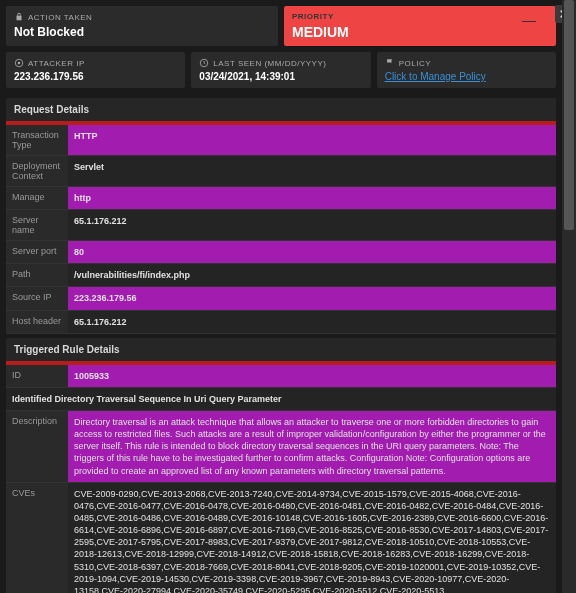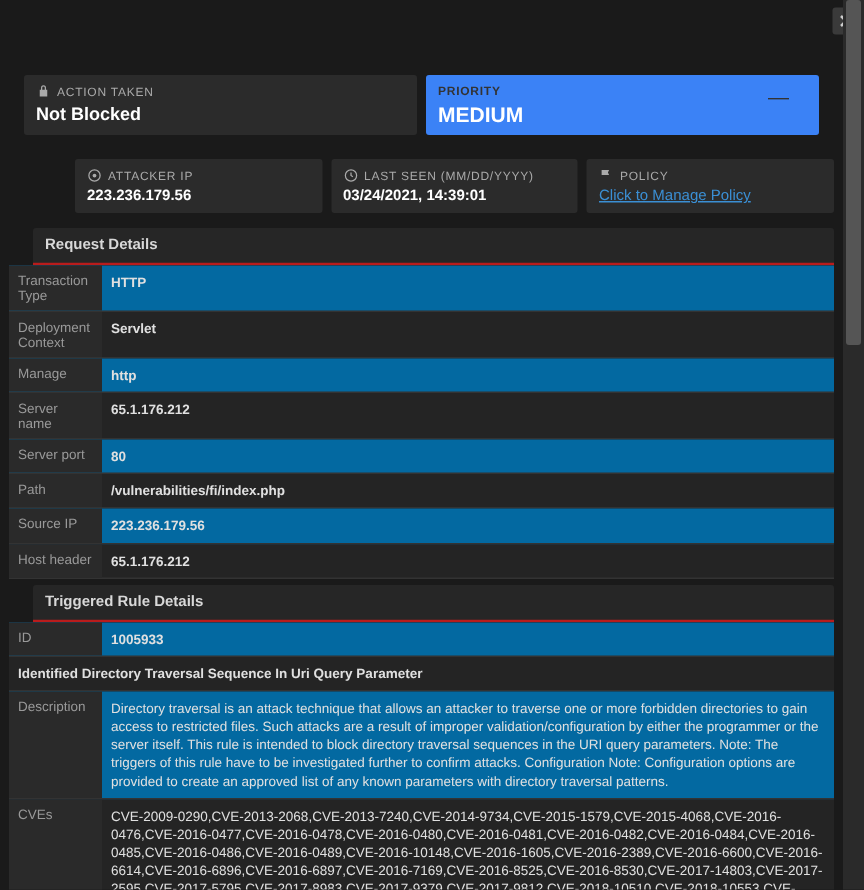--- a/index.html
+++ b/index.html
@@ -11,34 +11,34 @@
     width: 576px;
     height: 593px;
     overflow: hidden;
     position: relative;
   }
   .scroll-area { position:absolute; top:0; left:0; right:14px; bottom:0; overflow:hidden; background:#1a1a1a; }
   .closebar { position:absolute; top:5px; right:3px; width:18px; height:18px; background:#3a3a3a; border-radius:2px; display:flex; align-items:center; justify-content:center; cursor:pointer; }
   .closebar svg { width:10px; height:10px; stroke:#ccc; stroke-width:2; }
   .scrollbar { position:absolute; top:0; right:0; width:14px; height:100%; background:#2a2a2a; }
   .scrollbar .thumb { position:absolute; top:0; left:2px; width:10px; height:230px; background:#555; border-radius:2px; }
-  .top-row { display:flex; gap:6px; padding:16px;margin-top:34px; }
+  .top-row { display:flex; gap:6px; padding:6px; }
   .card { background:#2b2b2b; border-radius:2px; padding:6px 8px; flex:1; position:relative; }
-  .card.priority { background:#3b82f6; color:#111; }
+  .card.priority { background:#ef4444; color:#111; }
   .card .label { font-size:8px; text-transform:uppercase; letter-spacing:.5px; display:flex; align-items:center; gap:4px; color:#aaa; }
   .card.priority .label { color:#333; font-weight:600; }
   .card .value { font-size:12px; font-weight:600; margin-top:3px; color:#fff; }
   .card.priority .value { color:#fff; font-size:14px; }
   .minbtn { position:absolute; top:6px; right:20px; font-size:14px; color:#333; cursor:pointer; }
-  .row2 { display:flex; gap:6px; padding:0 6px 6px 6px;margin-left:44px; }
+  .row2 { display:flex; gap:6px; padding:0 6px 6px 6px; }
   .row2 .card { flex:1; }
   .row2 .link { color:#3b8fd4; text-decoration:underline; font-size:10px; cursor:pointer; }
-  .section-head { background:#262626; padding:6px 8px; font-size:10px; font-weight:600; color:#d8d8d8; margin:4px 6px 0 22px; border-radius:2px 2px 0 0; border-bottom:2px solid #b91c1c; }
+  .section-head { background:#262626; padding:6px 8px; font-size:10px; font-weight:600; color:#d8d8d8; margin:4px 6px 0 6px; border-radius:2px 2px 0 0; border-bottom:4px solid #b91c1c; }
   .kv-table { margin:0 6px; }
-  .kv-row { display:flex; border-bottom:1px solid #333; background:#0369a1; }
+  .kv-row { display:flex; border-bottom:1px solid #333; background:#a21caf; }
   .kv-row:nth-child(even){ background:#242424; }
   .kv-key { width:62px; padding:5px 6px; color:#999; font-size:9px; background:#2a2a2a; }
   .kv-val { flex:1; padding:5px 6px; color:#e0e0e0; font-size:9px; word-break:break-word; line-height:1.35; }
   .kv-val.bold { font-weight:700; }
   .ico { display:inline-flex; width:10px; height:10px; }
   .ico svg { width:100%; height:100%; fill:#aaa; }
 </style>
 </head>
 <body>
 

